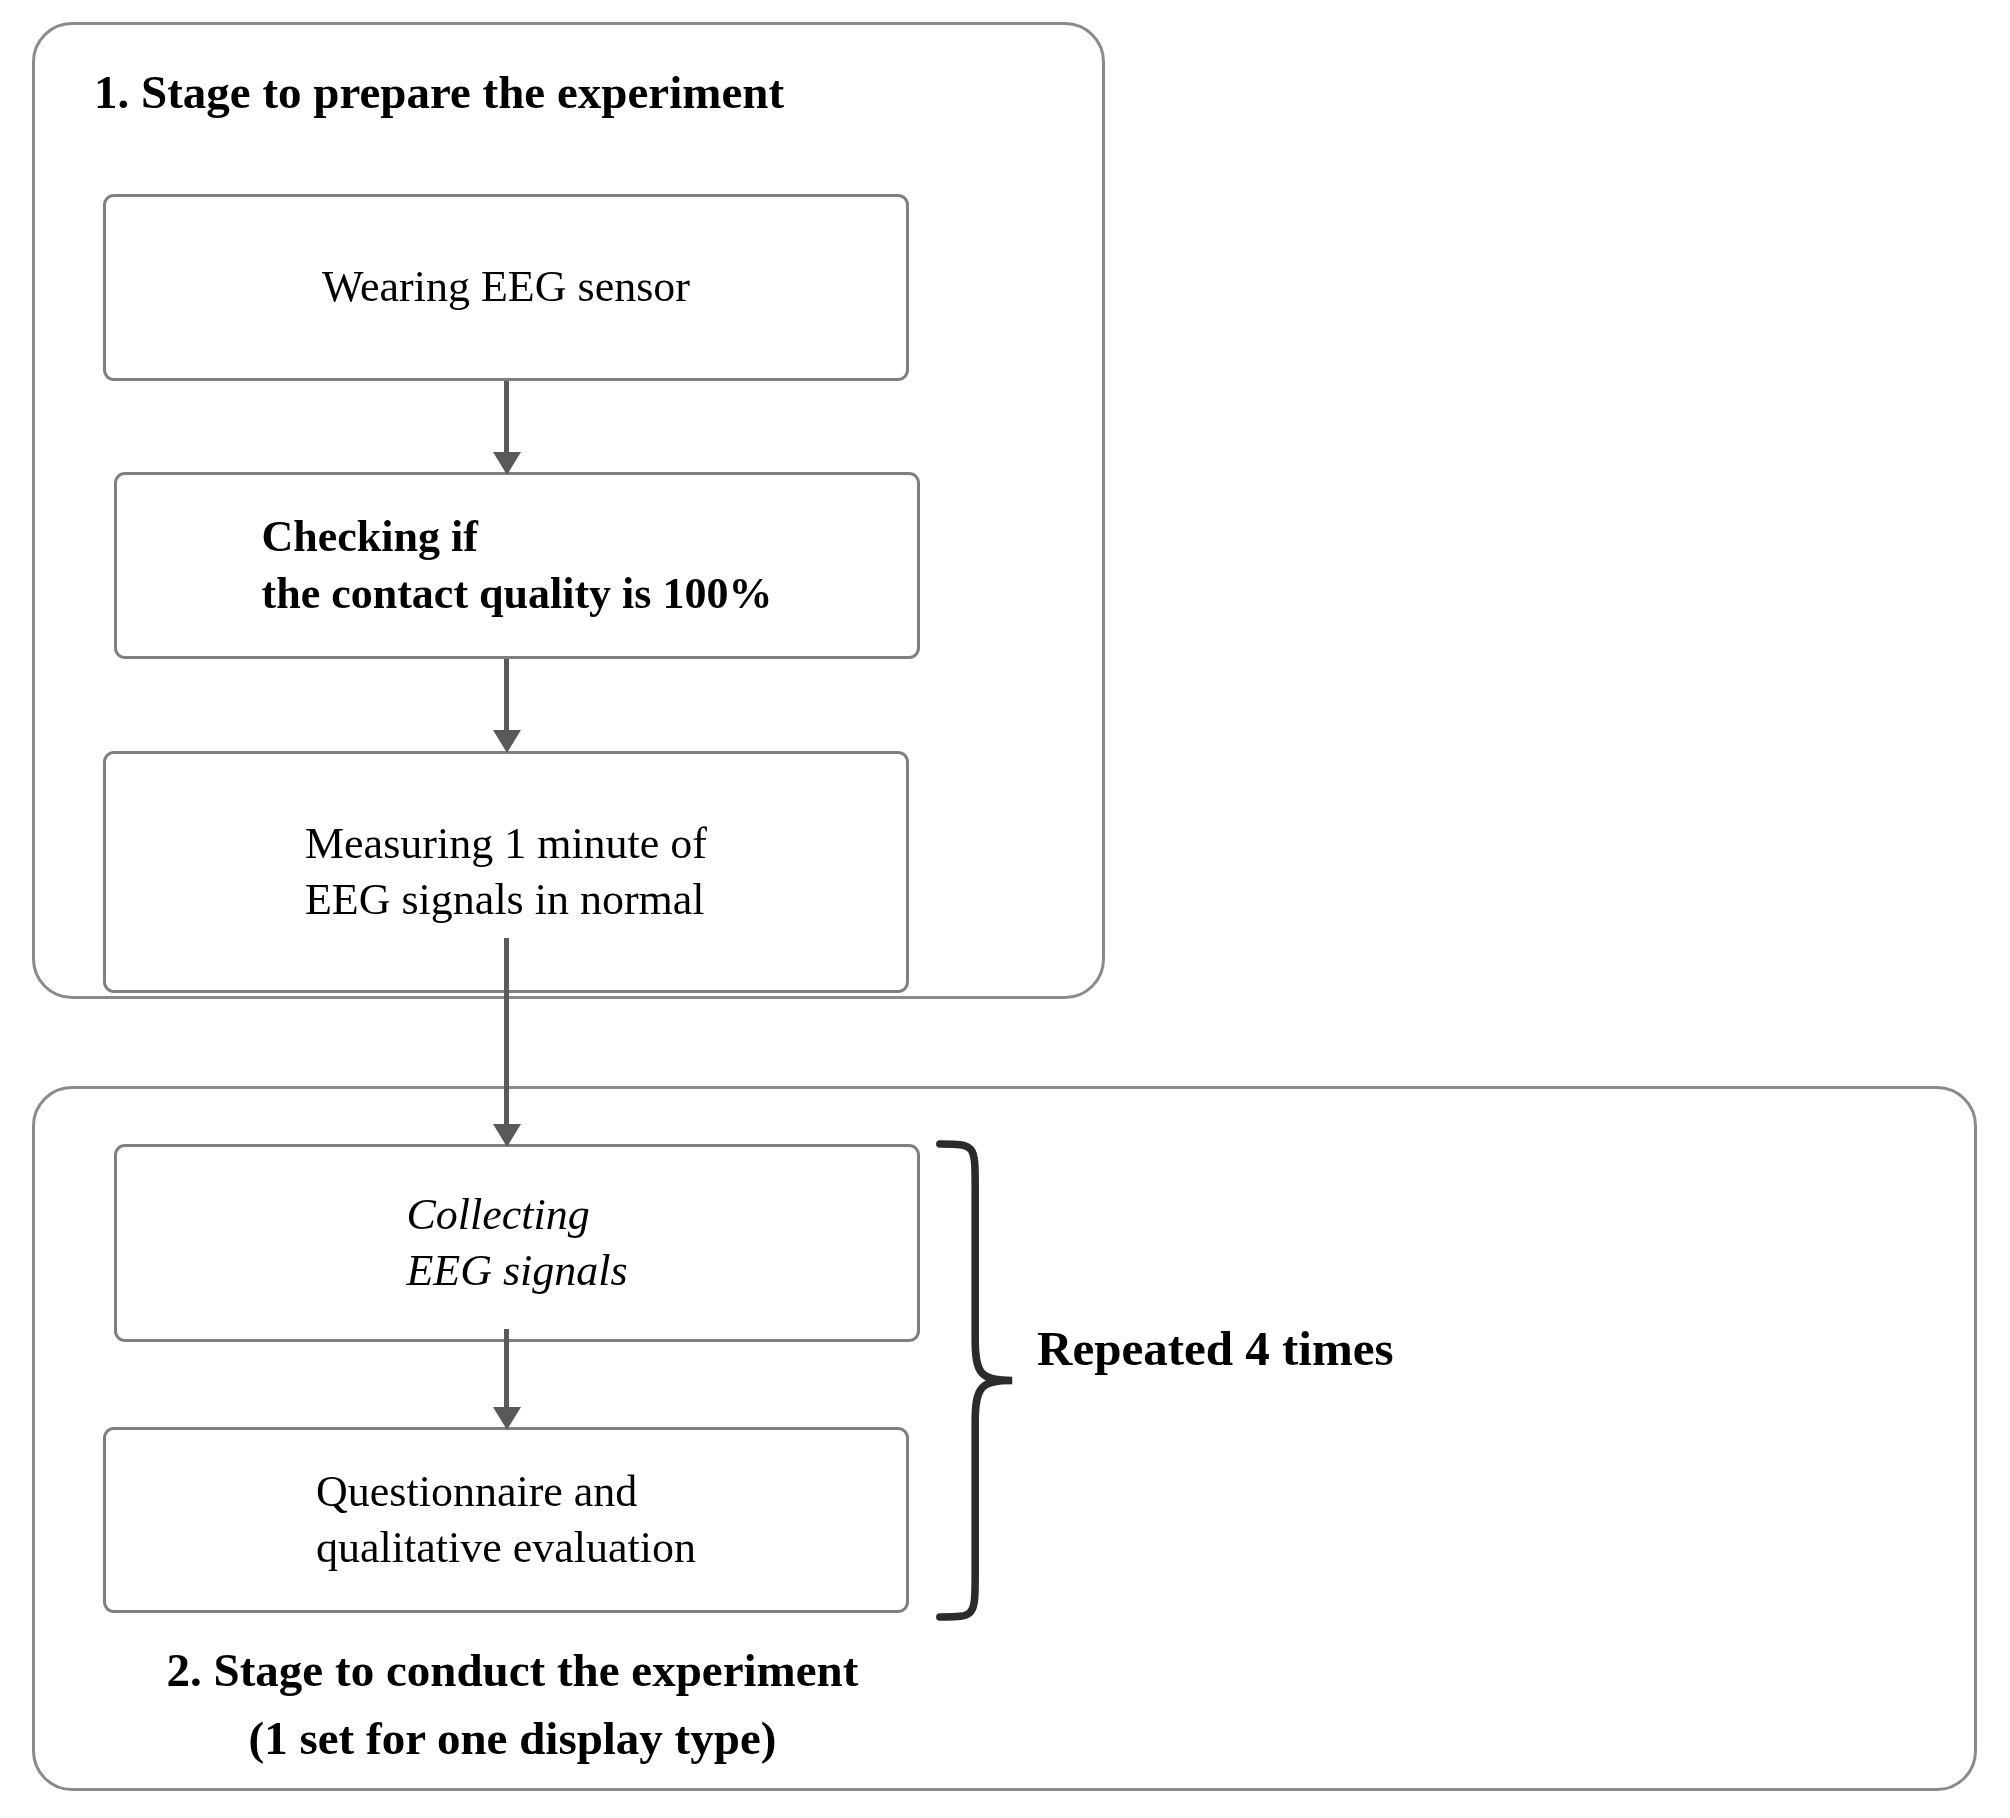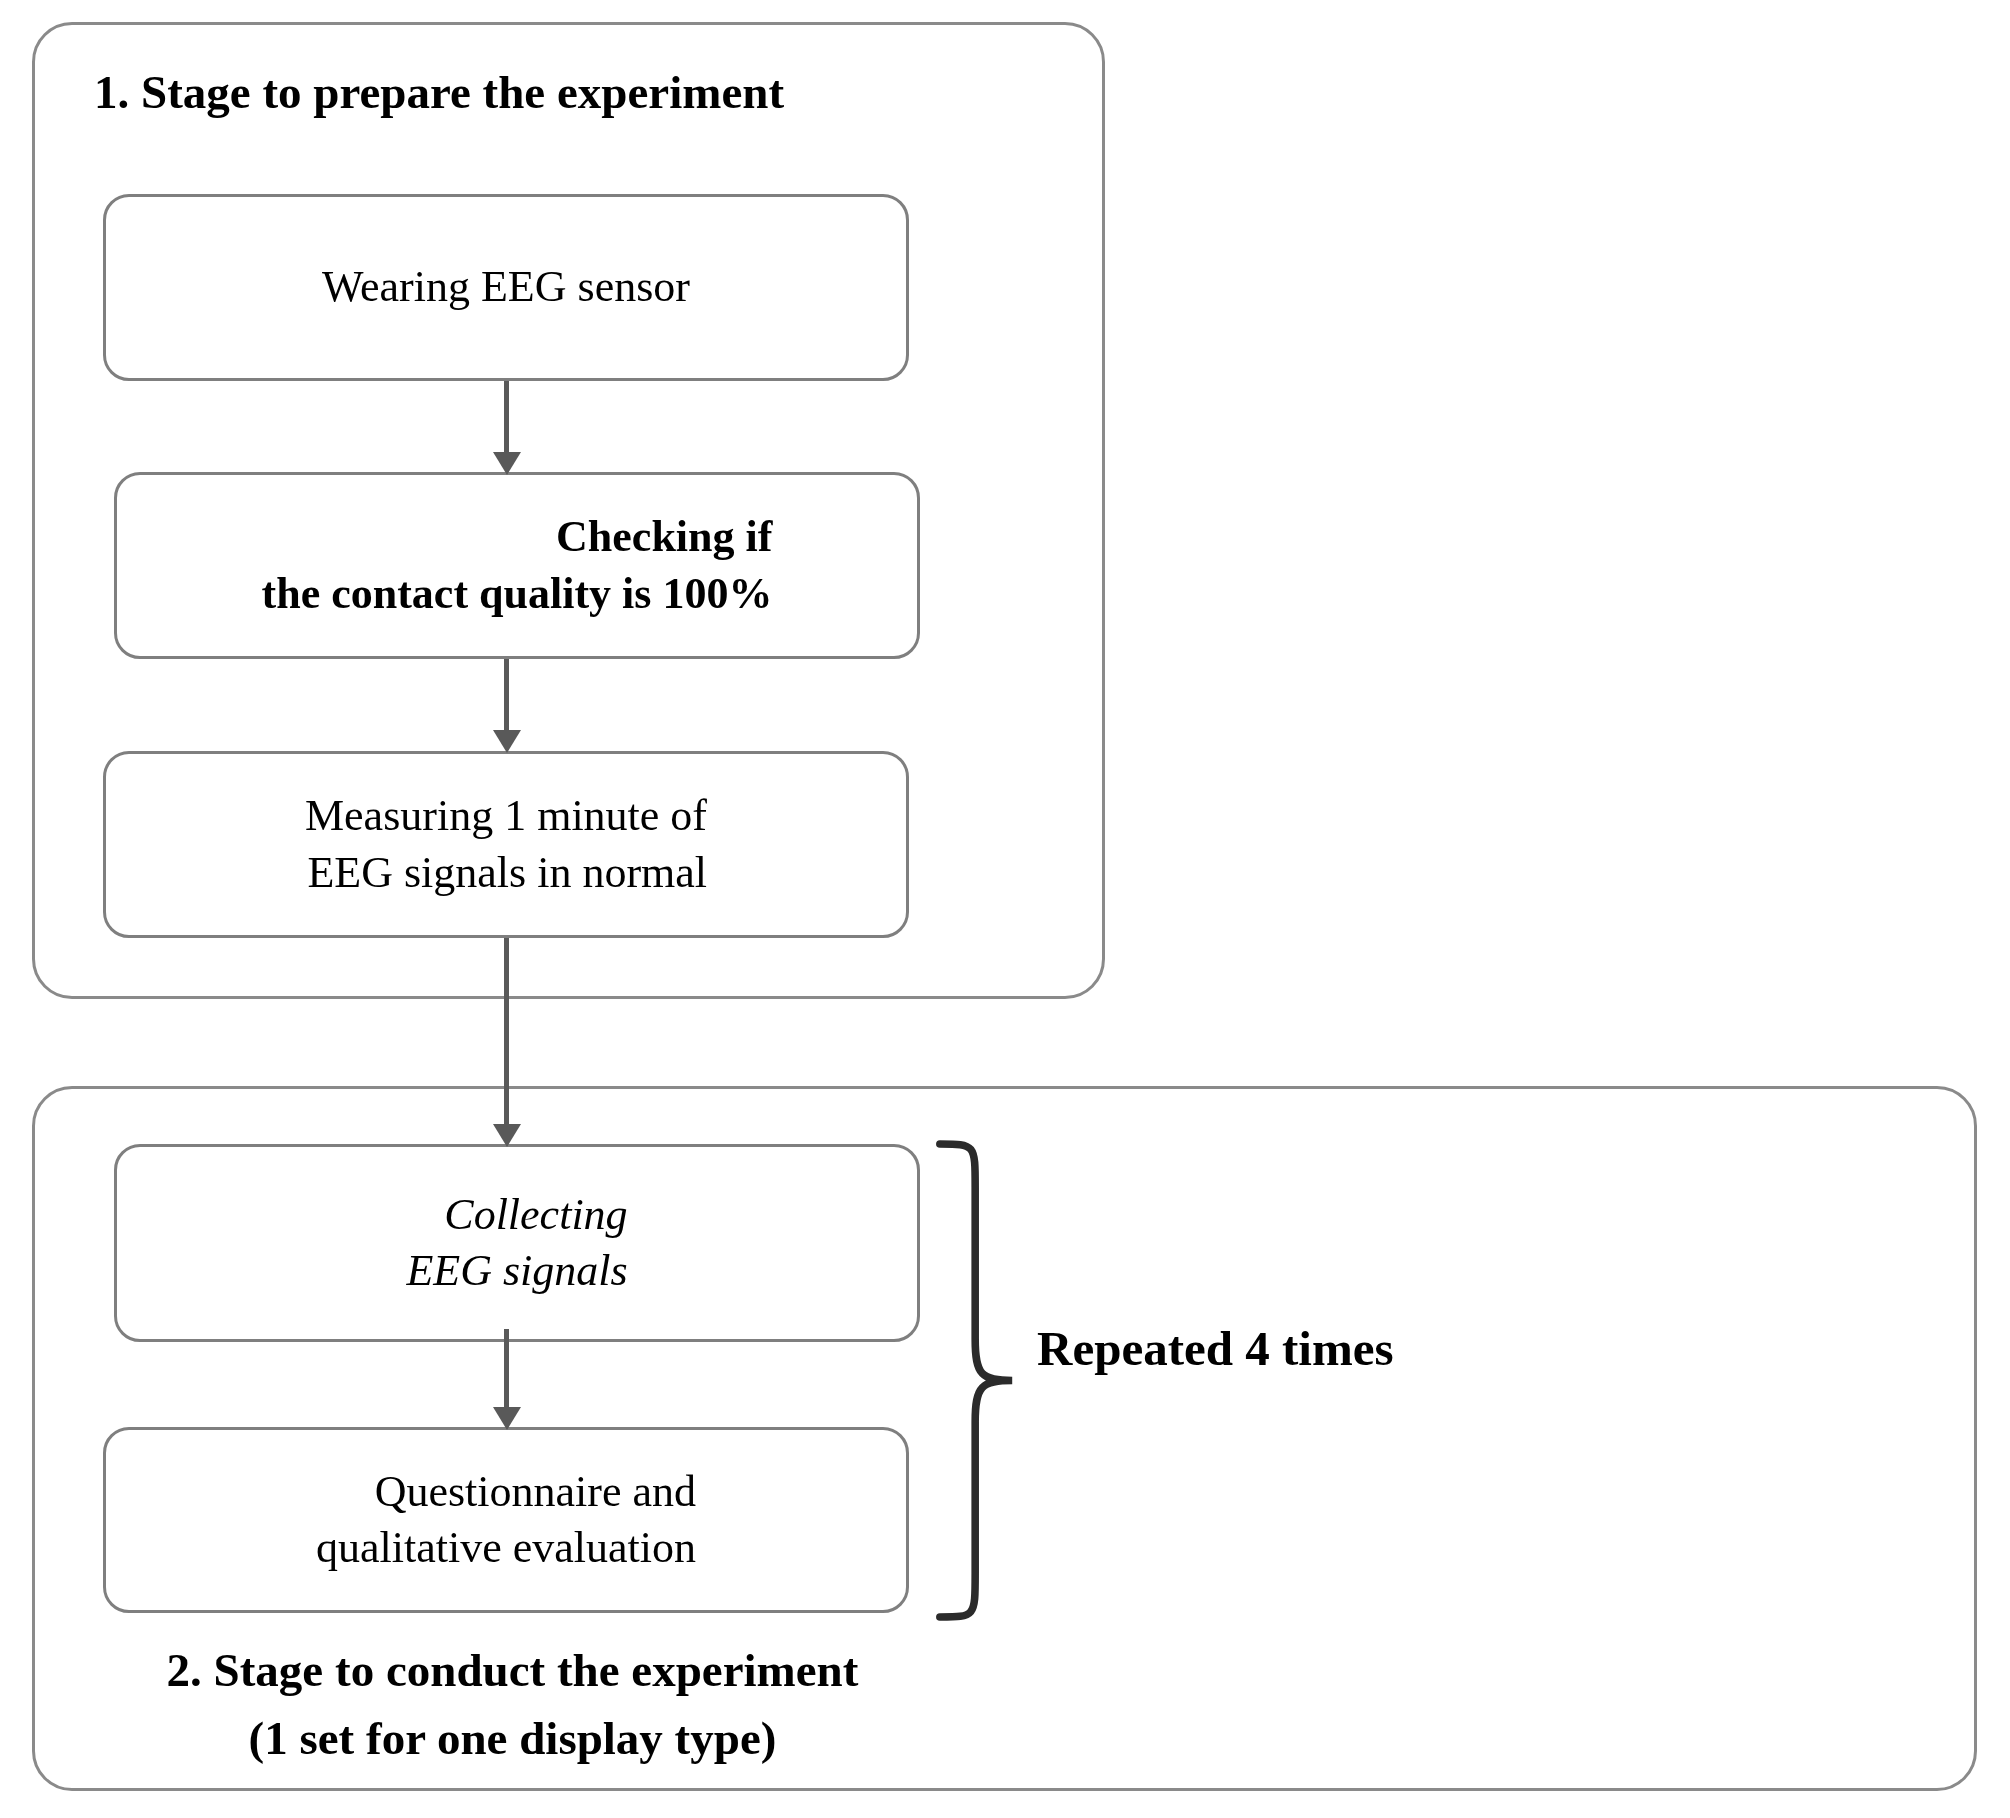--- a/index.html
+++ b/index.html
@@ -31,37 +31,37 @@
     font-weight: bold;
     font-size: 47px;
     line-height: 1.2;
     white-space: nowrap;
   }
   #stage1-title { left: 94px; top: 64px; }
 
   .box {
     position: absolute;
     border: 3.4px solid #7f7f7f;
-    border-radius: 26px;
+    border-radius: 11px;
     background: #ffffff;
     box-sizing: border-box;
     display: flex;
     align-items: center;
     justify-content: center;
-    text-align: right;
+    text-align: left;
     z-index: 1;
   }
   .box-label {
     font-size: 44px;
     line-height: 1.28;
     white-space: pre-line;
   }
   #box-wearing       { left: 103px; top: 194px;  width: 806px; height: 187px; }
   #box-checking      { left: 114px; top: 472px;  width: 806px; height: 187px; font-weight: bold; }
-  #box-measuring     { left: 103px; top: 751px;  width: 806px; height: 187px; }
+  #box-measuring     { left: 103px; top: 751px;  width: 806px; height: 242px; }
   #box-collecting    { left: 114px; top: 1144px; width: 806px; height: 198px; font-style: italic; }
   #box-questionnaire { left: 103px; top: 1427px; width: 806px; height: 186px; }
 
   .arrow {
     position: absolute;
     left: 492px;
     width: 29px;
     display: flex;
     flex-direction: column;
     align-items: center;

